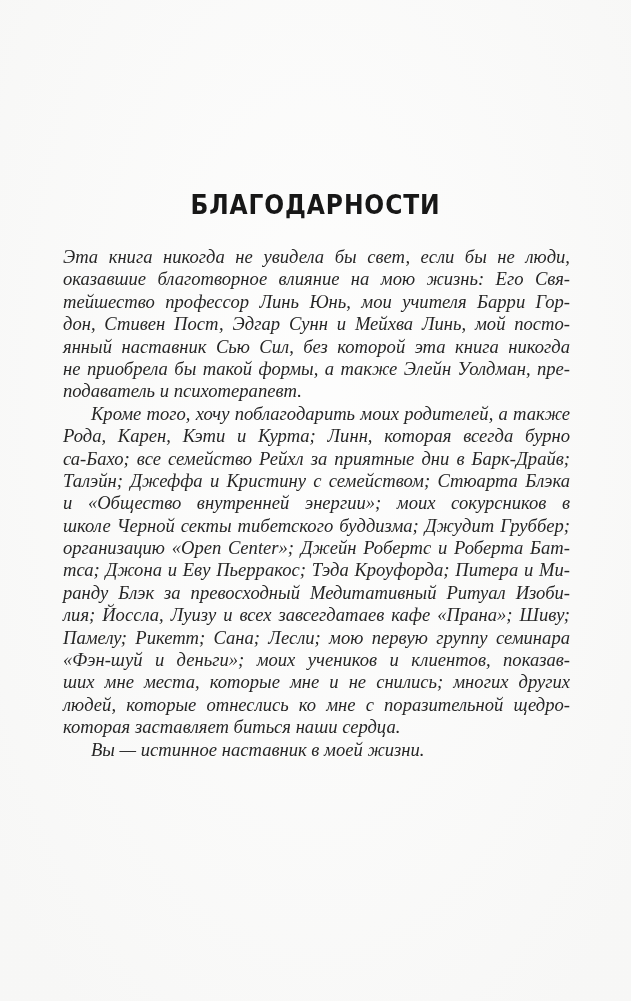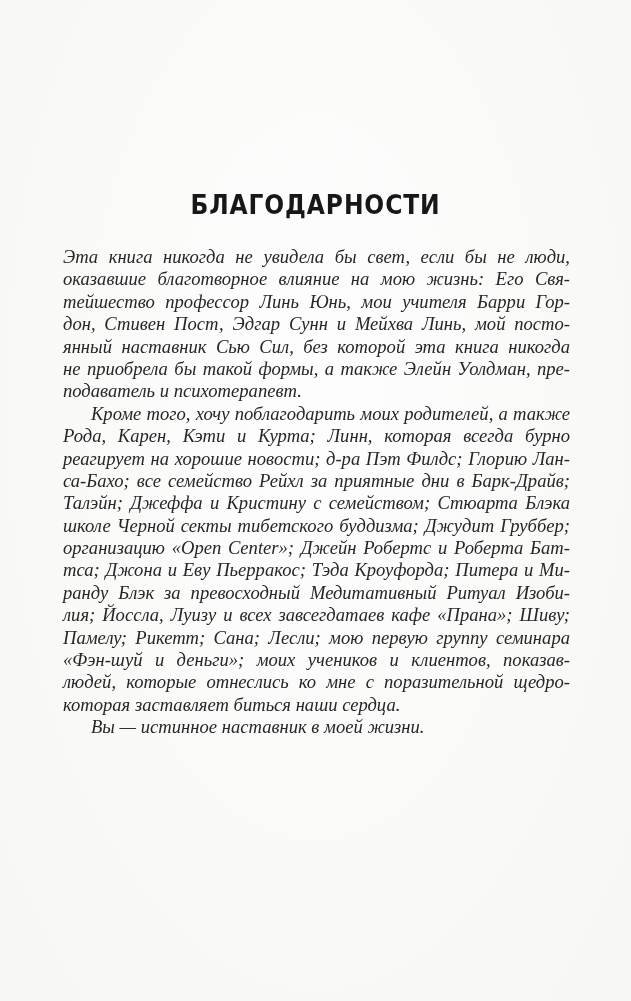--- a/index.html
+++ b/index.html
@@ -73,30 +73,31 @@
         <div class="line">оказавшие благотворное влияние на мою жизнь: Его Свя-</div>
         <div class="line">тейшество профессор Линь Юнь, мои учителя Барри Гор-</div>
         <div class="line">дон, Стивен Пост, Эдгар Сунн и Мейхва Линь, мой посто-</div>
         <div class="line">янный наставник Сью Сил, без которой эта книга никогда</div>
         <div class="line">не приобрела бы такой формы, а также Элейн Уолдман, пре-</div>
         <div class="line last">подаватель и психотерапевт.</div>
       </div>
       <div class="paragraph">
         <div class="line indent">Кроме того, хочу поблагодарить моих родителей, а также</div>
         <div class="line">Рода, Карен, Кэти и Курта; Линн, которая всегда бурно</div>
-        <div class="line">реагирует на хорошие новости; д-ра Пэт Филдс; Глорию Лан-</div>
         <div class="line">са-Бахо; все семейство Рейхл за приятные дни в Барк-Драйв;</div>
         <div class="line">Талэйн; Джеффа и Кристину с семейством; Стюарта Блэка</div>
+        <div class="line">и «Общество внутренней энергии»; моих сокурсников в</div>
         <div class="line">школе Черной секты тибетского буддизма; Джудит Груббер;</div>
         <div class="line">организацию «Open Center»; Джейн Робертс и Роберта Бат-</div>
         <div class="line">тса; Джона и Еву Пьерракос; Тэда Кроуфорда; Питера и Ми-</div>
         <div class="line">ранду Блэк за превосходный Медитативный Ритуал Изоби-</div>
         <div class="line">лия; Йоссла, Луизу и всех завсегдатаев кафе «Прана»; Шиву;</div>
         <div class="line">Памелу; Рикетт; Сана; Лесли; мою первую группу семинара</div>
         <div class="line">«Фэн-шуй и деньги»; моих учеников и клиентов, показав-</div>
+        <div class="line">ших мне места, которые мне и не снились; многих других</div>
         <div class="line">людей, которые отнеслись ко мне с поразительной щедро-</div>
         <div class="line last">которая заставляет биться наши сердца.</div>
       </div>
       <div class="paragraph">
         <div class="line indent last">Вы — истинное наставник в моей жизни.</div>
       </div>
     </div>
 </div>
 
 </body></html>

